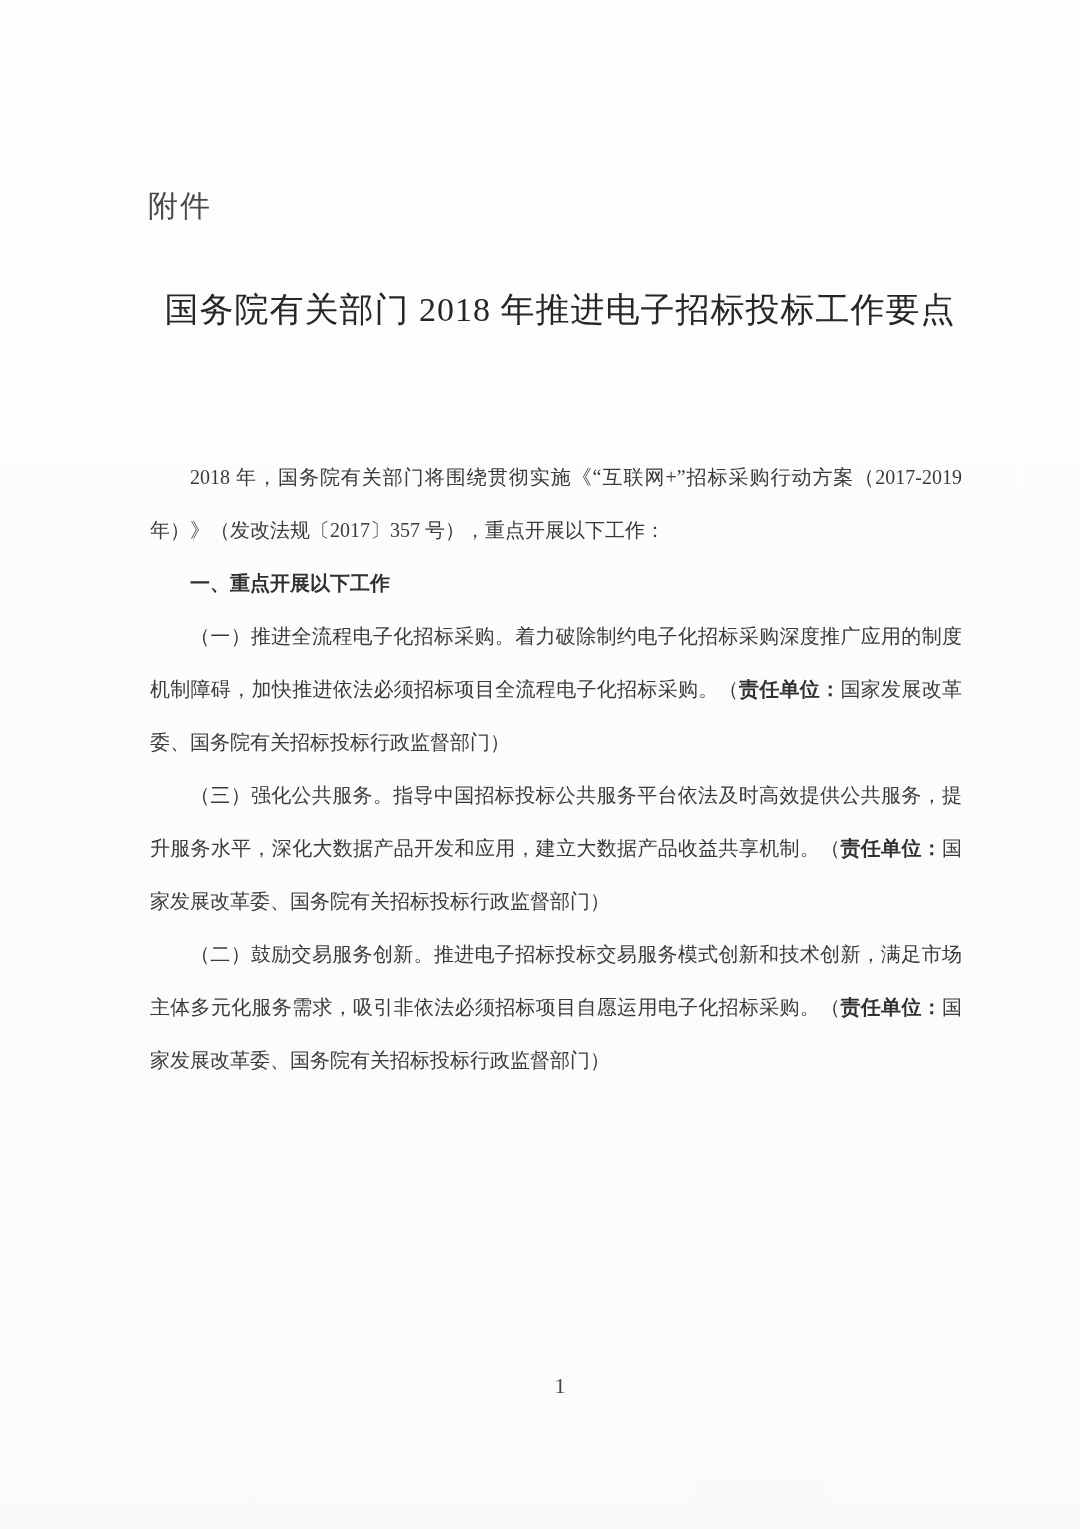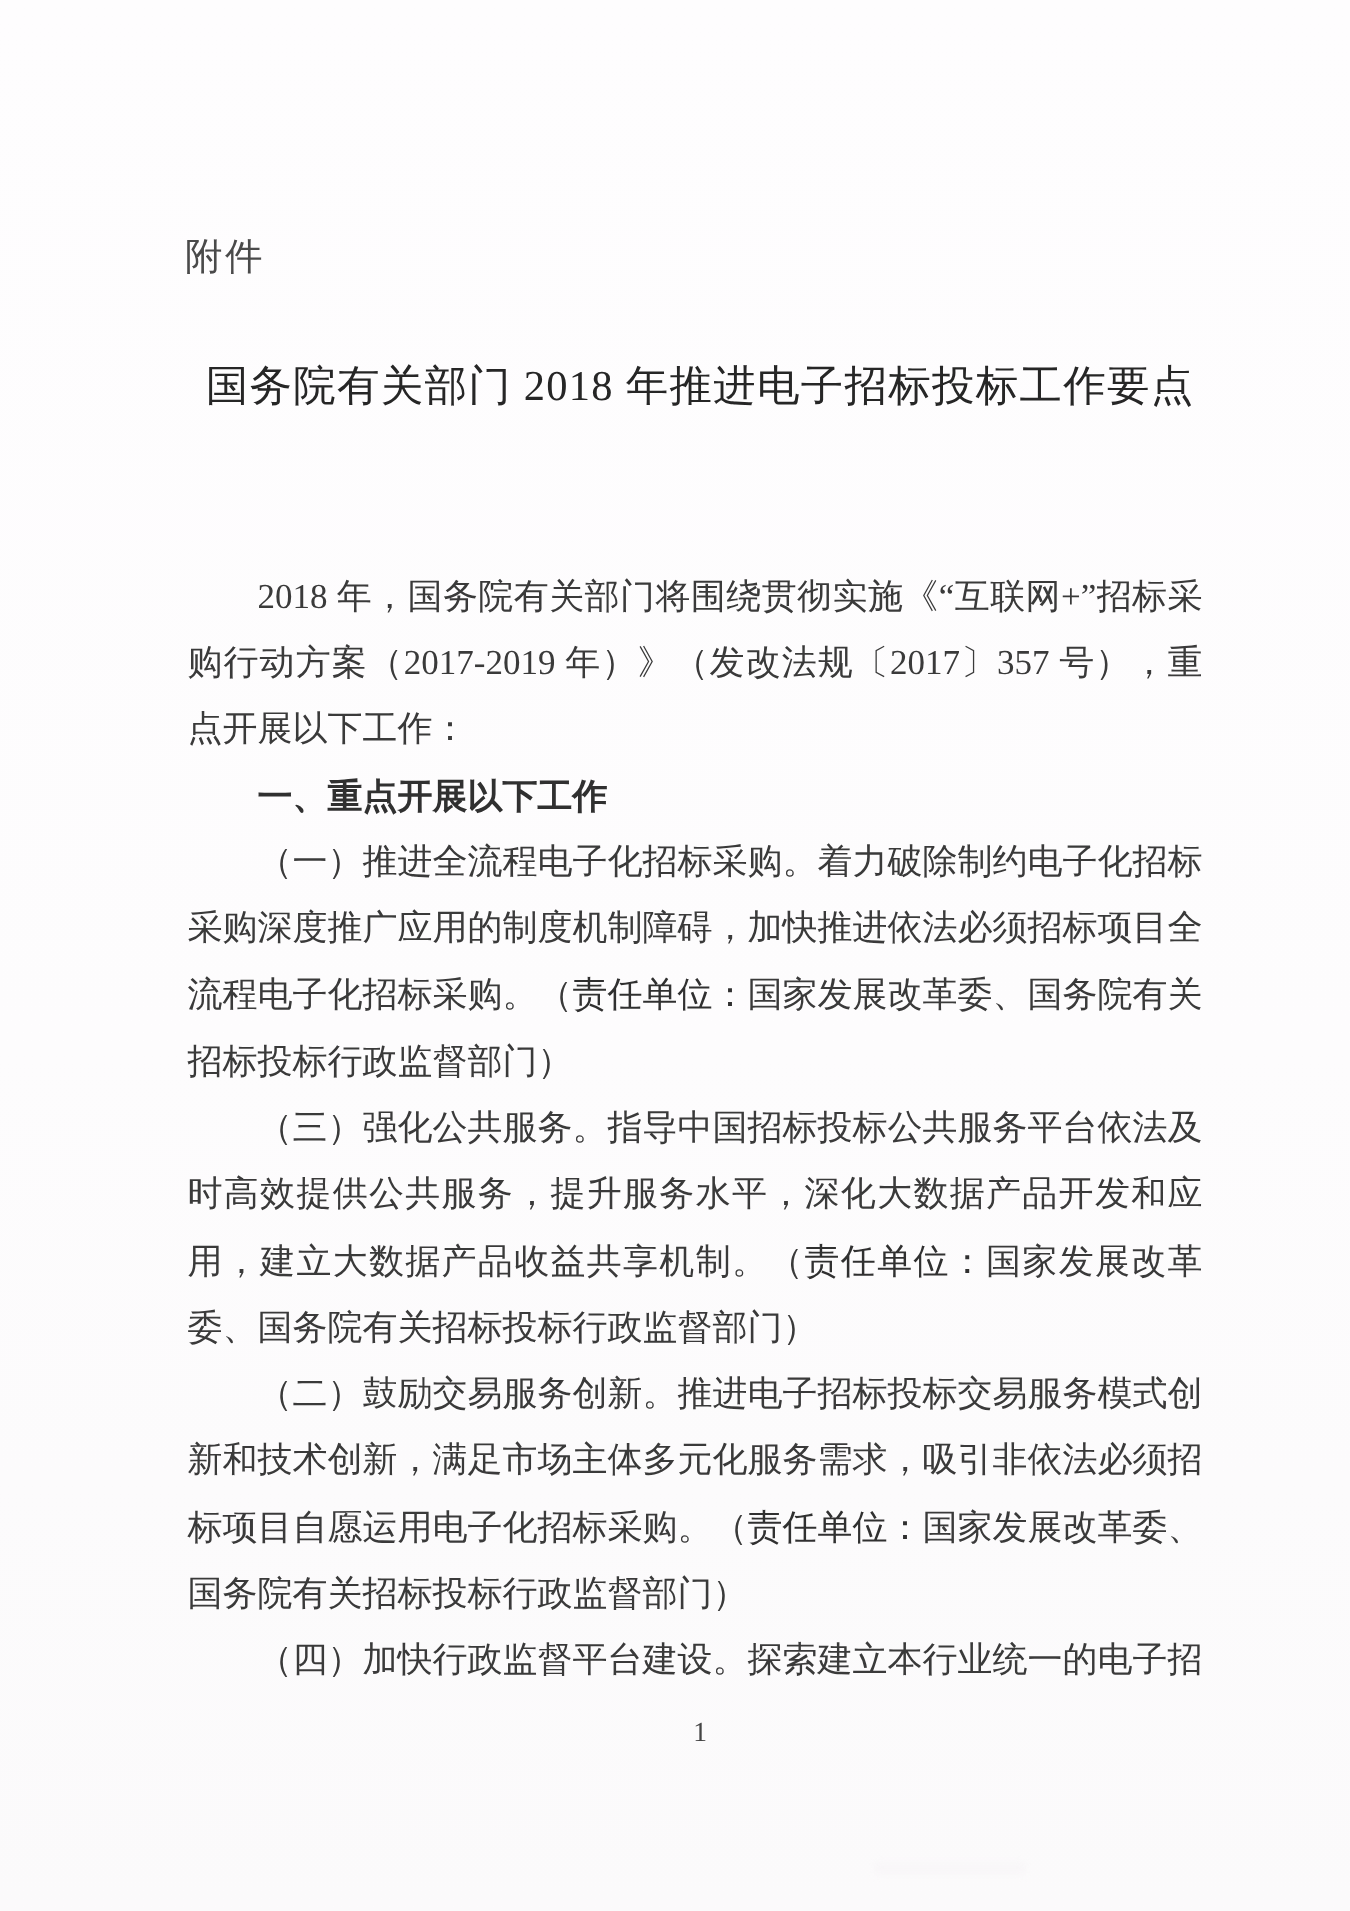--- a/index.html
+++ b/index.html
@@ -38,36 +38,36 @@
     line-height: 44px;
     font-weight: normal;
     color: #262626;
     letter-spacing: 1px;
   }
   .doc-body {
     position: absolute;
     left: 150px;
     top: 451px;
     width: 812px;
-    font-size: 28px;
+    font-size: 20px;
     line-height: 53px;
     text-align: justify;
     color: #3a3a3a;
   }
   .doc-body p {
     margin: 0;
     text-indent: 2em;
   }
   .section-heading {
     font-weight: bold;
     color: #303030;
     font-family: "Liberation Sans", "DejaVu Sans", sans-serif;
   }
   .bold-label {
-    font-weight: normal;
+    font-weight: bold;
     color: #303030;
     font-family: "Liberation Sans", "DejaVu Sans", sans-serif;
   }
   .page-number {
     position: absolute;
     left: 0;
     right: 0;
     top: 1372px;
     text-align: center;
     font-size: 22px;
@@ -103,21 +103,20 @@
     <p>2018 年，国务院有关部门将围绕贯彻实施《“互联网+”招标采购行动方案（2017-2019 年）》（发改法规〔2017〕357 号），重点开展以下工作：</p>
 
     <p class="section-heading">一、重点开展以下工作</p>
 
     <p><span>（一）推进全流程电子化招标采购。着力破除制约电子化招标采购深度推广应用的制度机制障碍，加快推进依法必须招标项目全流程电子化招标采购。（</span><span class="bold-label">责任单位：</span><span>国家发展改革委、国务院有关招标投标行政监督部门）</span></p>
 
     <p><span>（三）强化公共服务。指导中国招标投标公共服务平台依法及时高效提供公共服务，提升服务水平，深化大数据产品开发和应用，建立大数据产品收益共享机制。（</span><span class="bold-label">责任单位：</span><span>国家发展改革委、国务院有关招标投标行政监督部门）</span></p>
 
     <p><span>（二）鼓励交易服务创新。推进电子招标投标交易服务模式创新和技术创新，满足市场主体多元化服务需求，吸引非依法必须招标项目自愿运用电子化招标采购。（</span><span class="bold-label">责任单位：</span><span>国家发展改革委、国务院有关招标投标行政监督部门）</span></p>
 
-    <p>（四）加快行政监督平台建设。探索建立本行业统一的电子招</p>
 
   </div>
 
   <div class="page-number">1</div>
 
   <div class="scan-artifact artifact-mid"></div>
 
 </div>
 
 </body></html>

